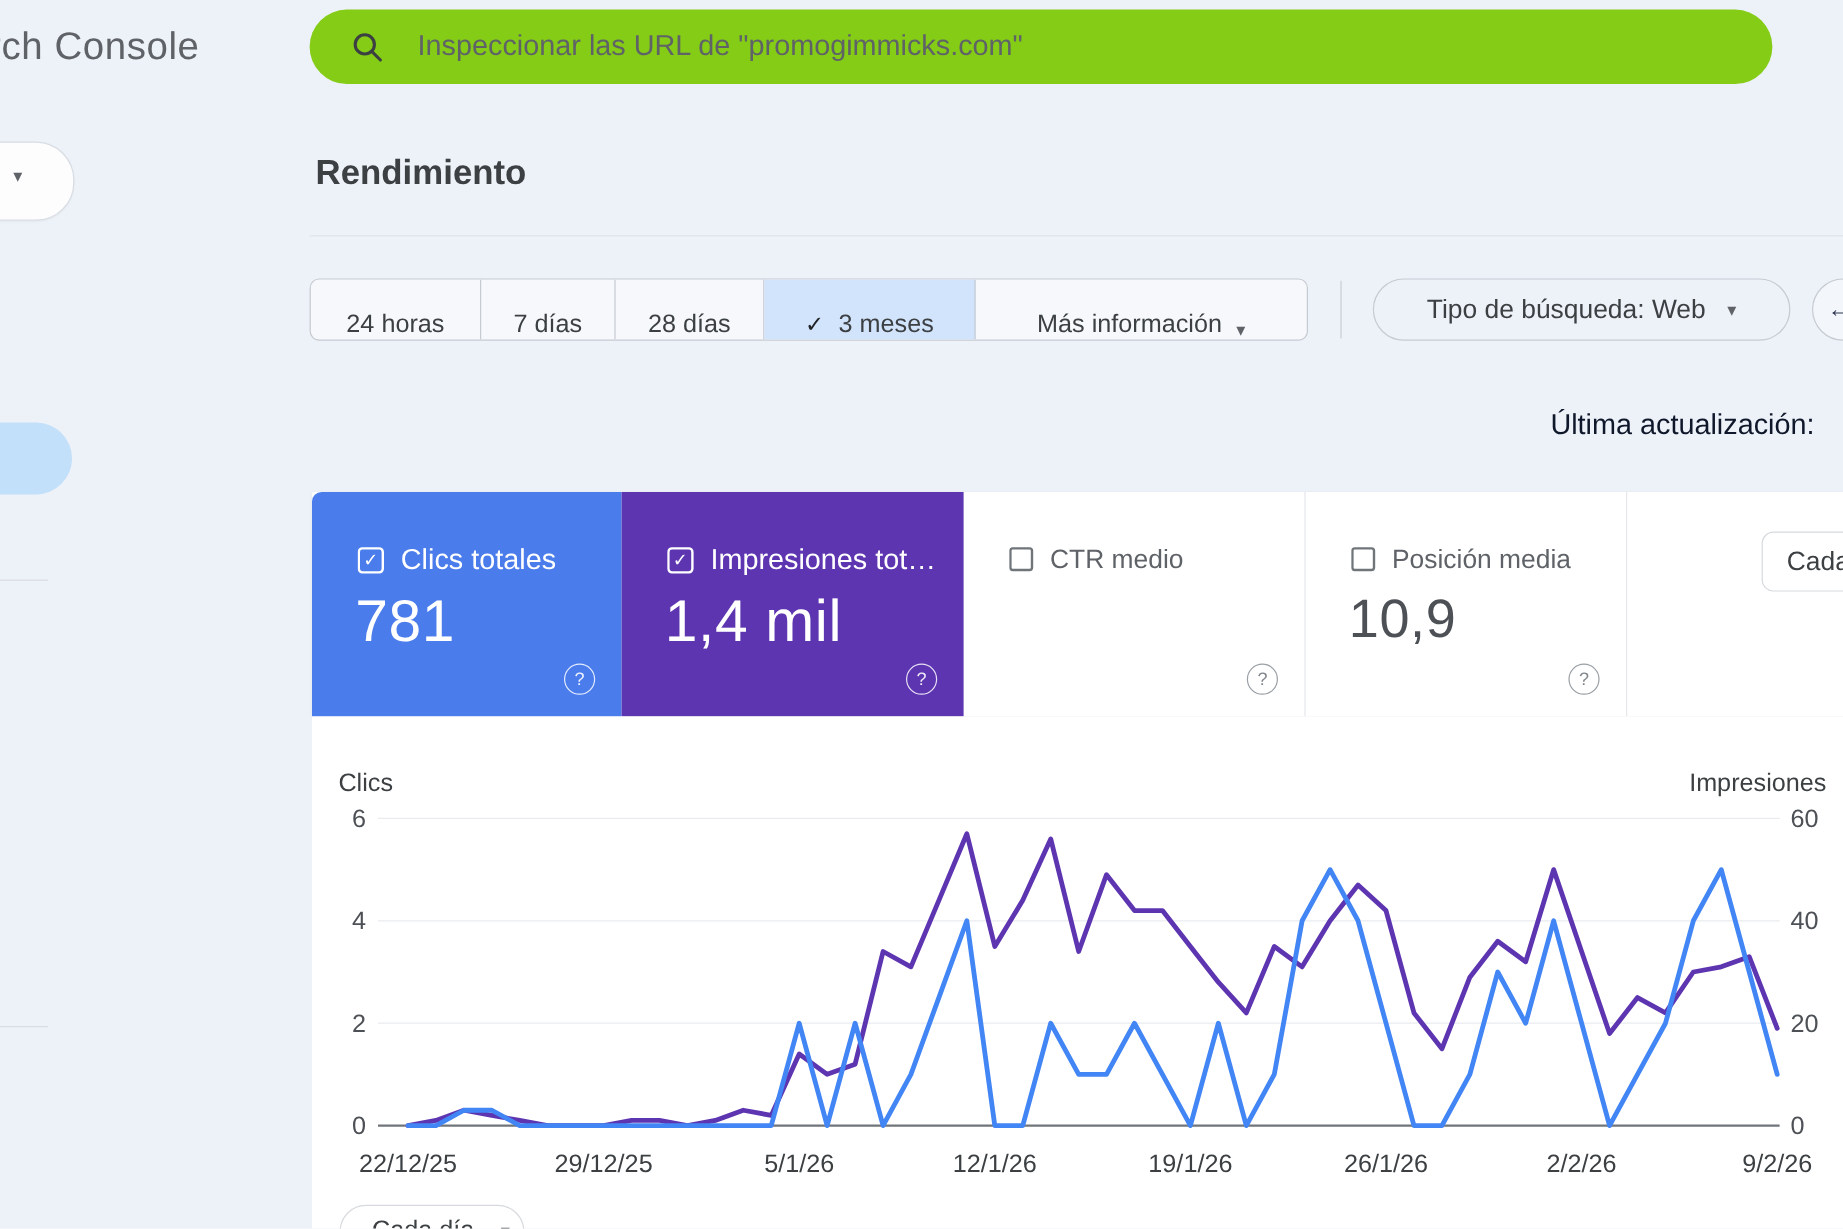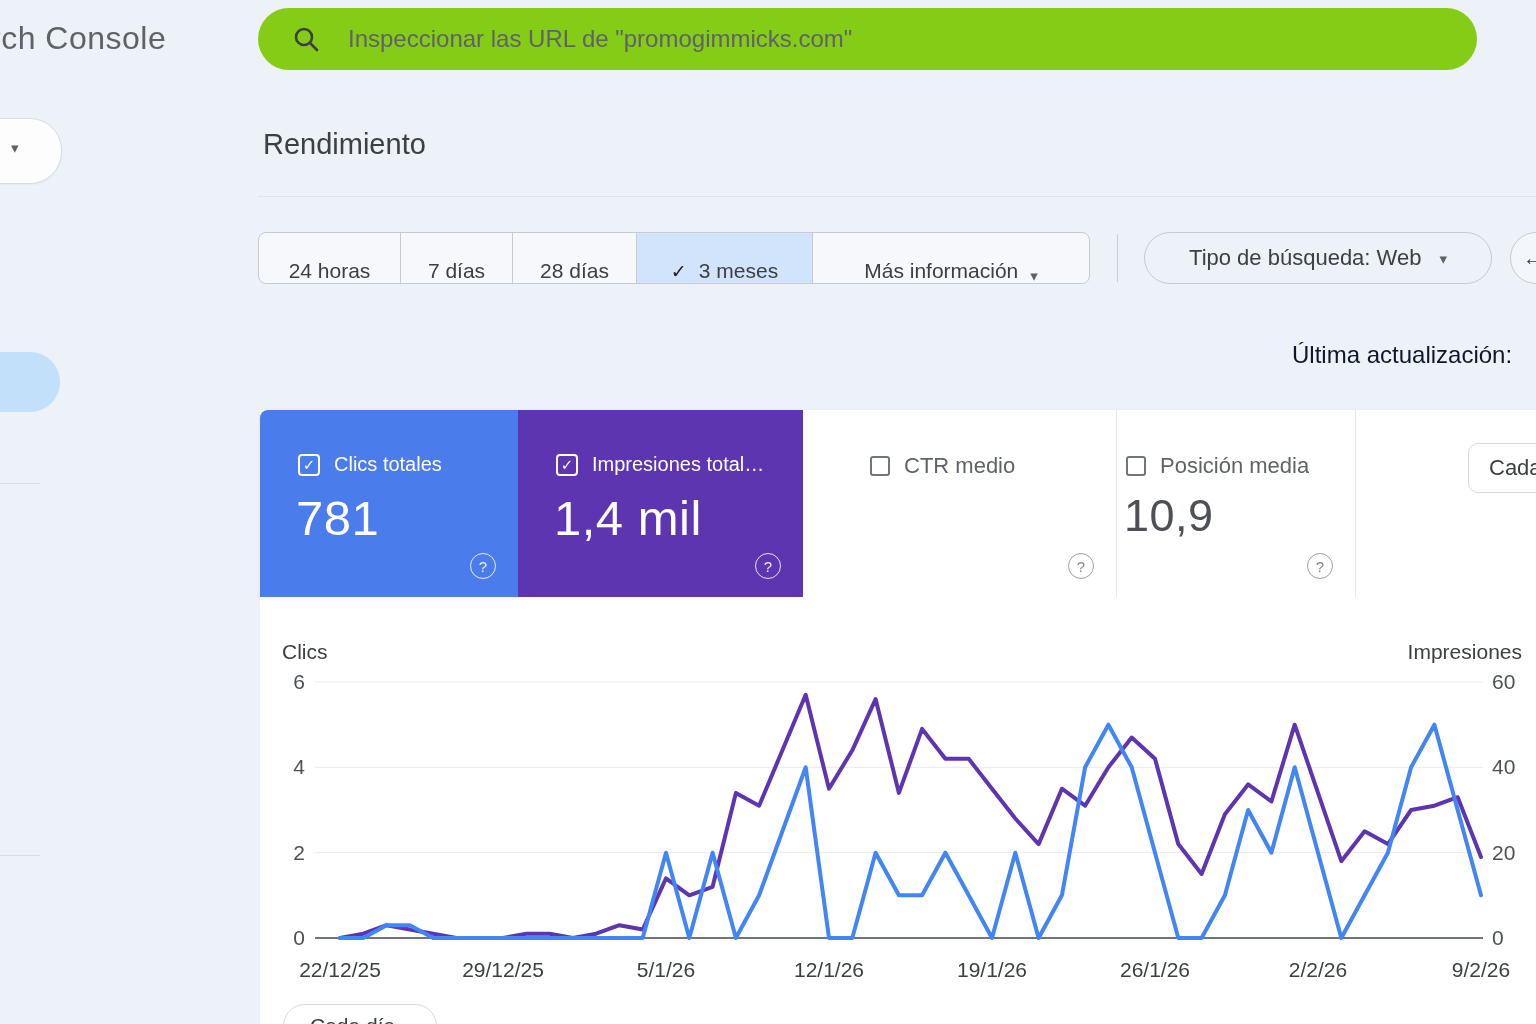--- a/index.html
+++ b/index.html
@@ -11,21 +11,21 @@
   .searchbar{position:absolute;left:258px;top:8px;width:1219px;height:62px;background:#84cc16;border-radius:31px;display:flex;align-items:center;}
   .search-icon{margin-left:34px;width:28px;height:28px;flex:0 0 auto;}
   .searchbar input{margin-left:26px;border:none;outline:none;background:transparent;font-size:24px;color:#5f6368;width:1000px;font-family:inherit;}
   .searchbar input::placeholder{color:#5f6368;opacity:1;}
 
   
   .prop-dd{position:absolute;left:-48px;top:118px;width:108px;height:64px;background:#fdfdfe;border:1px solid #d8dce3;border-radius:32px;box-shadow:0 1px 2px rgba(0,0,0,.04);}
   .prop-dd .caret{position:absolute;left:58px;top:21px;}
 
   .caret{font-size:15px;color:#5f6368;line-height:1;}
-  .page-title{position:absolute;left:263px;top:128px;font-size:29px;color:#3c4043;}
+  .page-title{position:absolute;left:263px;top:128px;font-size:29px;color:#3c4043;font-weight:bold;}
   .header-rule{position:absolute;left:258px;top:196px;width:1278px;height:1px;background:#dfe3e9;}
 
   
   .range-group{position:absolute;left:258px;top:232px;height:52px;display:flex;border:1px solid #c6cad1;border-radius:8px;background:#f6f8fc;overflow:hidden;box-sizing:border-box;}
   .range-seg{display:flex;align-items:flex-end;justify-content:center;font-size:21px;color:#3c4043;border-right:1px solid #c6cad1;box-sizing:border-box;gap:12px;cursor:pointer;}
   .range-seg:last-child{border-right:none;}
   .range-seg.selected{background:#d2e3fc;}
   .range-seg .check{font-size:19px;color:#202124;}
 
   .toolbar-divider{position:absolute;left:1117px;top:234px;width:1px;height:48px;background:#c9cdd3;}
@@ -36,21 +36,21 @@
 
   .last-update{position:absolute;left:1292px;top:341px;font-size:24px;color:#0f172a;white-space:nowrap;}
 
   
   .metrics-strip{position:absolute;left:260px;top:410px;width:1276px;height:187px;background:#fff;border-bottom:1px solid #e4e7ec;box-shadow:0 1px 3px rgba(60,64,67,.08);}
   .mcard{position:absolute;top:0;height:187px;box-sizing:border-box;cursor:pointer;}
   .mcard .row{position:absolute;left:38px;top:43px;display:flex;align-items:center;gap:14px;white-space:nowrap;overflow:hidden;}
   .mcard .value{position:absolute;left:36px;top:80px;font-size:49px;letter-spacing:.5px;}
   .mcard .help{position:absolute;right:22px;bottom:18px;width:26px;height:26px;border-radius:50%;display:flex;align-items:center;justify-content:center;font-size:15px;box-sizing:border-box;}
   .mcard.colored{color:#fff;}
-  .mcard.colored .label{font-size:20px;color:#fff;max-width:200px;overflow:hidden;text-overflow:ellipsis;}
+  .mcard.colored .label{font-size:24px;color:#fff;max-width:200px;overflow:hidden;text-overflow:ellipsis;}
   .mcard.colored .cbx{width:22px;height:22px;border:2.5px solid #fff;border-radius:4px;display:flex;align-items:center;justify-content:center;font-size:15px;font-weight:bold;color:#fff;box-sizing:border-box;flex:0 0 auto;}
   .mcard.colored .help{border:1.5px solid rgba(255,255,255,.85);color:rgba(255,255,255,.9);}
   .mcard.plain .label{font-size:22px;color:#5f6368;}
   .mcard.plain .cbx{width:20px;height:20px;border:2px solid #70757a;border-radius:3px;box-sizing:border-box;flex:0 0 auto;}
   .mcard.plain .value{color:#4d5156;font-size:45px;}
   .mcard.plain .help{border:1.5px solid #9aa0a6;color:#80868b;}
   .mcard.b-right{border-right:1px solid #e4e7ec;}
   .cada-btn{position:absolute;left:1208px;top:33px;width:140px;height:50px;background:#fff;border:1px solid #d6dade;border-radius:10px;box-sizing:border-box;display:flex;align-items:center;font-size:22px;color:#3c4043;padding-left:20px;cursor:pointer;}
 
   
@@ -128,21 +128,21 @@
         <div class="help">?</div>
       </div>
       <div class="mcard colored" style="left: 258px; width: 285px; background: rgb(94, 53, 177);">
         <div class="row">
           <span class="cbx">✓</span>
           <span class="label">Impresiones total…</span>
         </div>
         <div class="value">1,4 mil</div>
         <div class="help">?</div>
       </div>
-      <div class="mcard plain b-right" style="left: 572px; width: 285px;">
+      <div class="mcard plain b-right" style="left: 543px; width: 285px;">
         <div class="row">
           <span class="cbx"></span>
           <span class="label">CTR medio</span>
         </div>
         <div class="help">?</div>
       </div>
       <div class="mcard plain b-right" style="left: 828px; width: 268px;">
         <div class="row">
           <span class="cbx"></span>
           <span class="label">Posición media</span>

